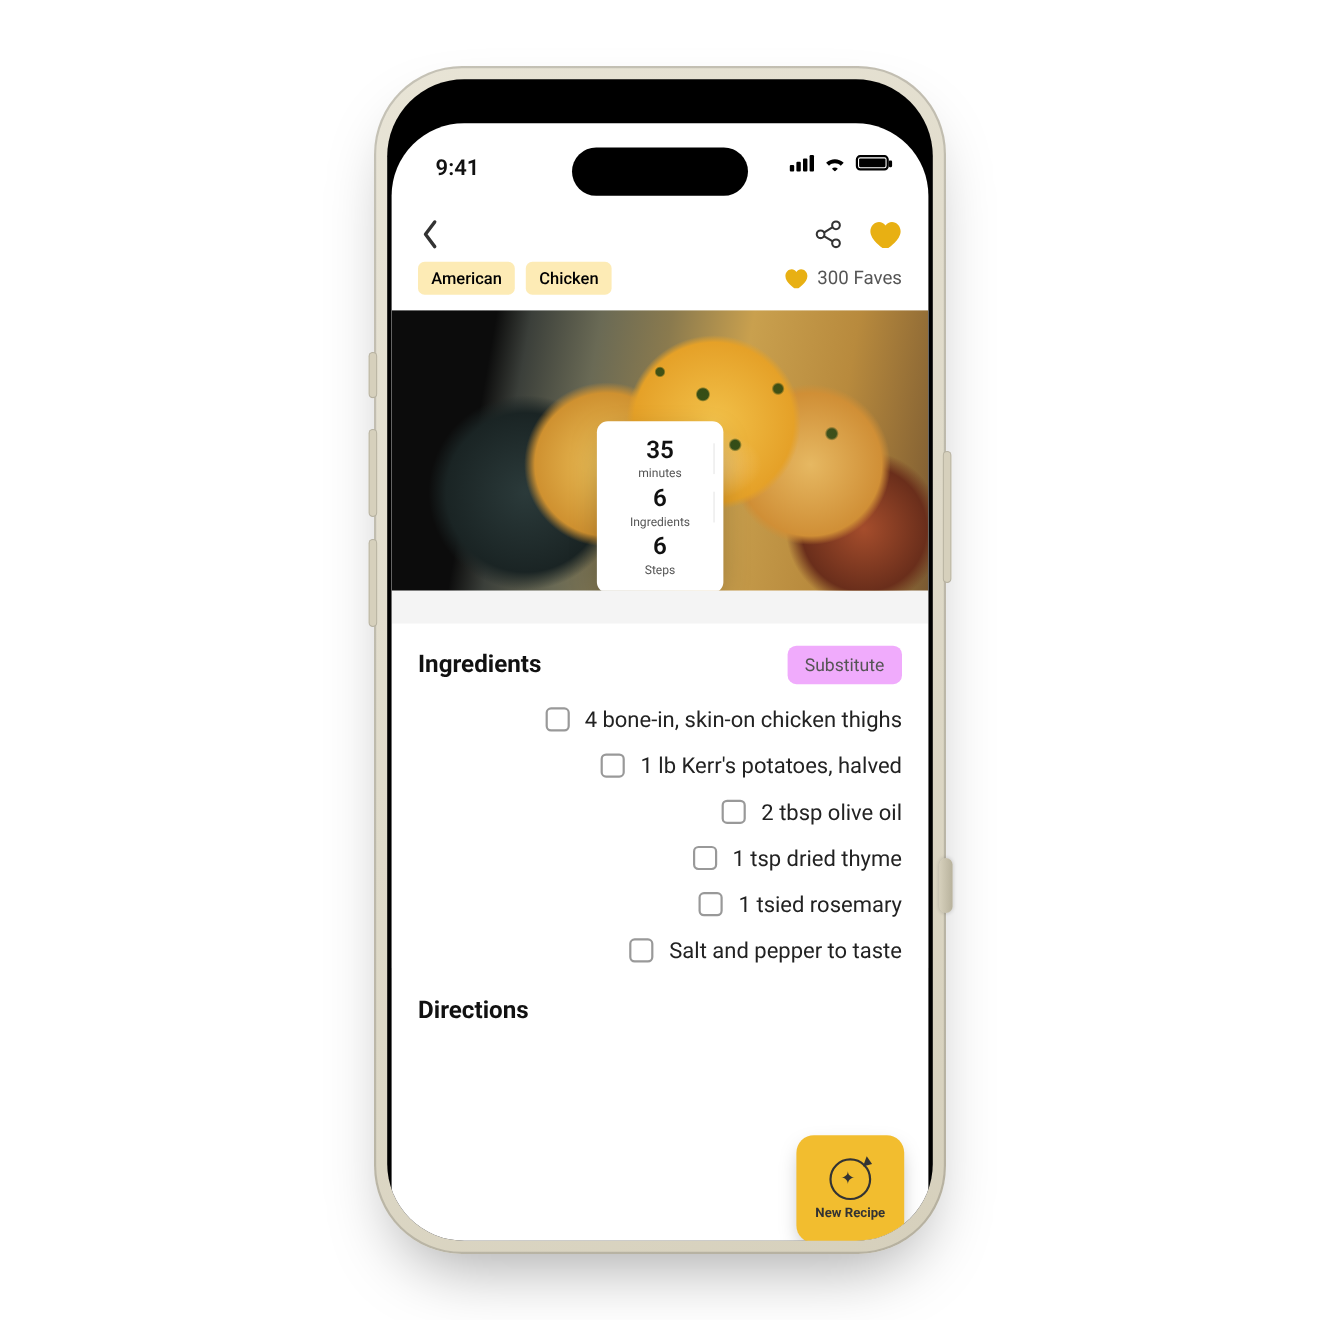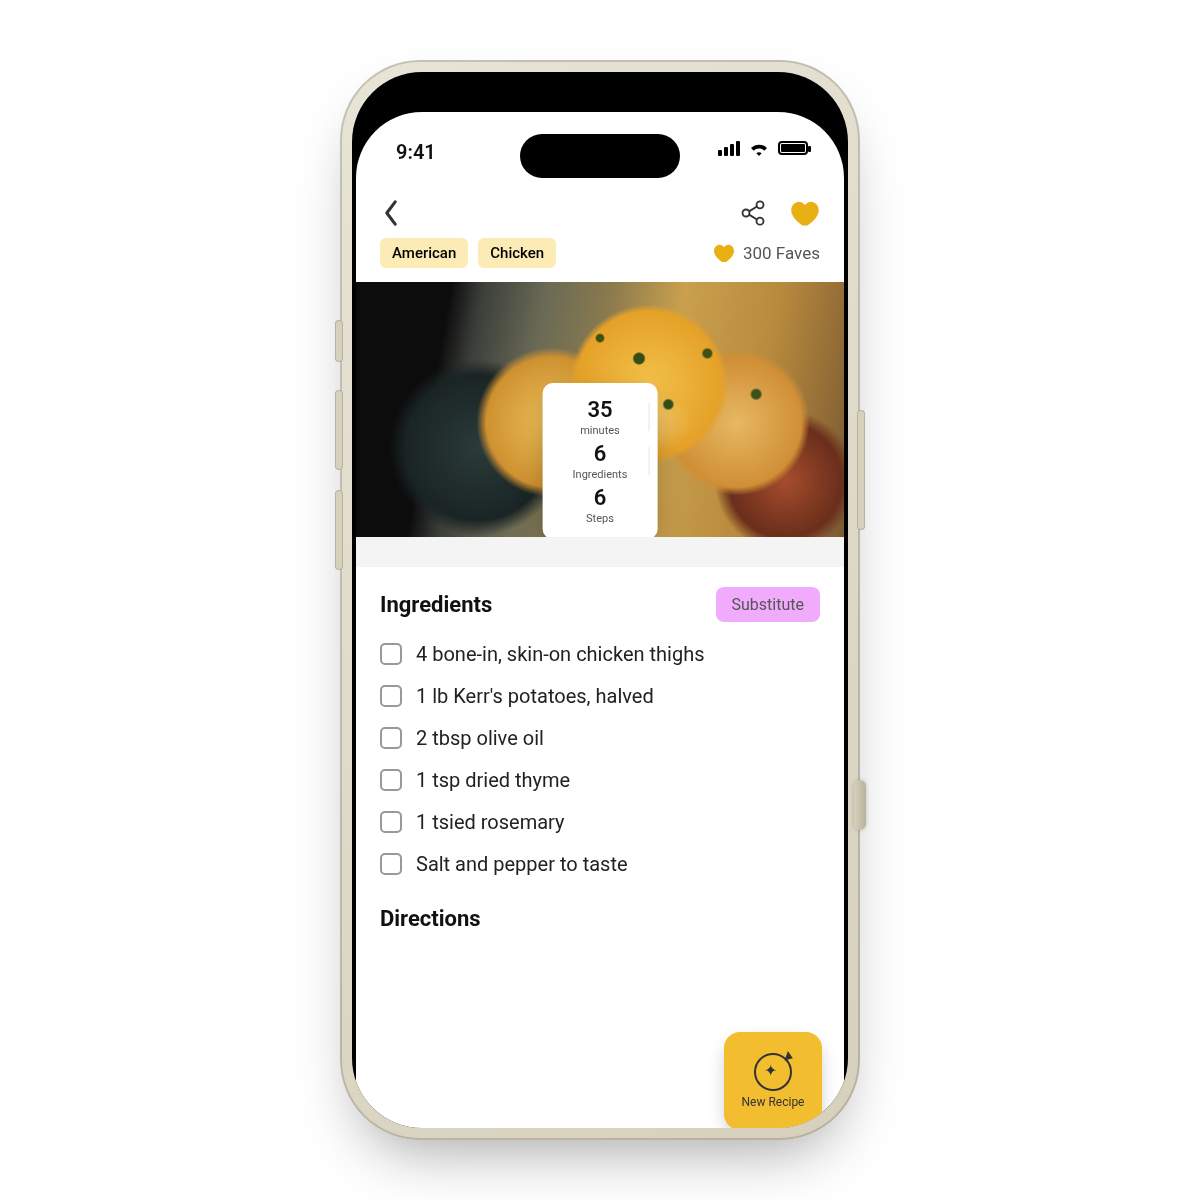--- a/index.html
+++ b/index.html
@@ -97,34 +97,34 @@
   .stat .lbl{font-size:11px;color:#555;margin-top:2px;}
 
   .below-hero{background:#f4f4f4;height:30px;}
 
   .section{padding:20px 24px 4px 24px;background:#fff;}
   .sec-head{display:flex;align-items:center;justify-content:space-between;margin-bottom:16px;}
   .sec-title{font-size:22px;font-weight:700;}
   .subst-btn{background:#f0abfc;color:#555;font-size:16px;padding:8px 16px;border-radius:8px;}
 
   .ing-list{display:flex;flex-direction:column;gap:18px;padding-top:4px;}
-  .ing{display:flex;align-items:center;gap:14px;font-size:20px;color:#222;}
+  .ing{display:flex;align-items:center;gap:14px;font-size:20px;color:#222;justify-content:flex-end;}
   .chk{width:22px;height:22px;border:2px solid #999;border-radius:5px;flex-shrink:0;}
 
   .directions-title{font-size:22px;font-weight:700;padding:26px 24px 0 24px;}
 
   .fab{
     position:absolute;right:22px;bottom:30px;width:98px;height:98px;
     background:#f2bd2f;border-radius:16px;display:flex;flex-direction:column;align-items:center;justify-content:center;
     gap:4px;box-shadow:0 8px 20px -6px rgba(0,0,0,0.35);z-index:60;
   }
   .fab .circ{width:38px;height:38px;border:2.5px solid #333;border-radius:50%;position:relative;}
   .fab .circ::before{content:"";position:absolute;right:-3px;top:-3px;width:0;height:0;border-left:7px solid #333;border-top:5px solid transparent;border-bottom:5px solid transparent;transform:rotate(20deg);}
   .fab .spark{position:absolute;font-size:16px;color:#333;left:8px;top:6px;}
-  .fab .lbl{font-size:12px;color:#333;font-weight:400;}
+  .fab .lbl{font-size:12px;color:#333;font-weight:700;}
 
   svg{display:block;}
 </style>
 </head>
 <body>
 
 <div class="stage">
   <div class="phone">
     <div class="side-btn l1"></div>
     <div class="side-btn l2"></div>

